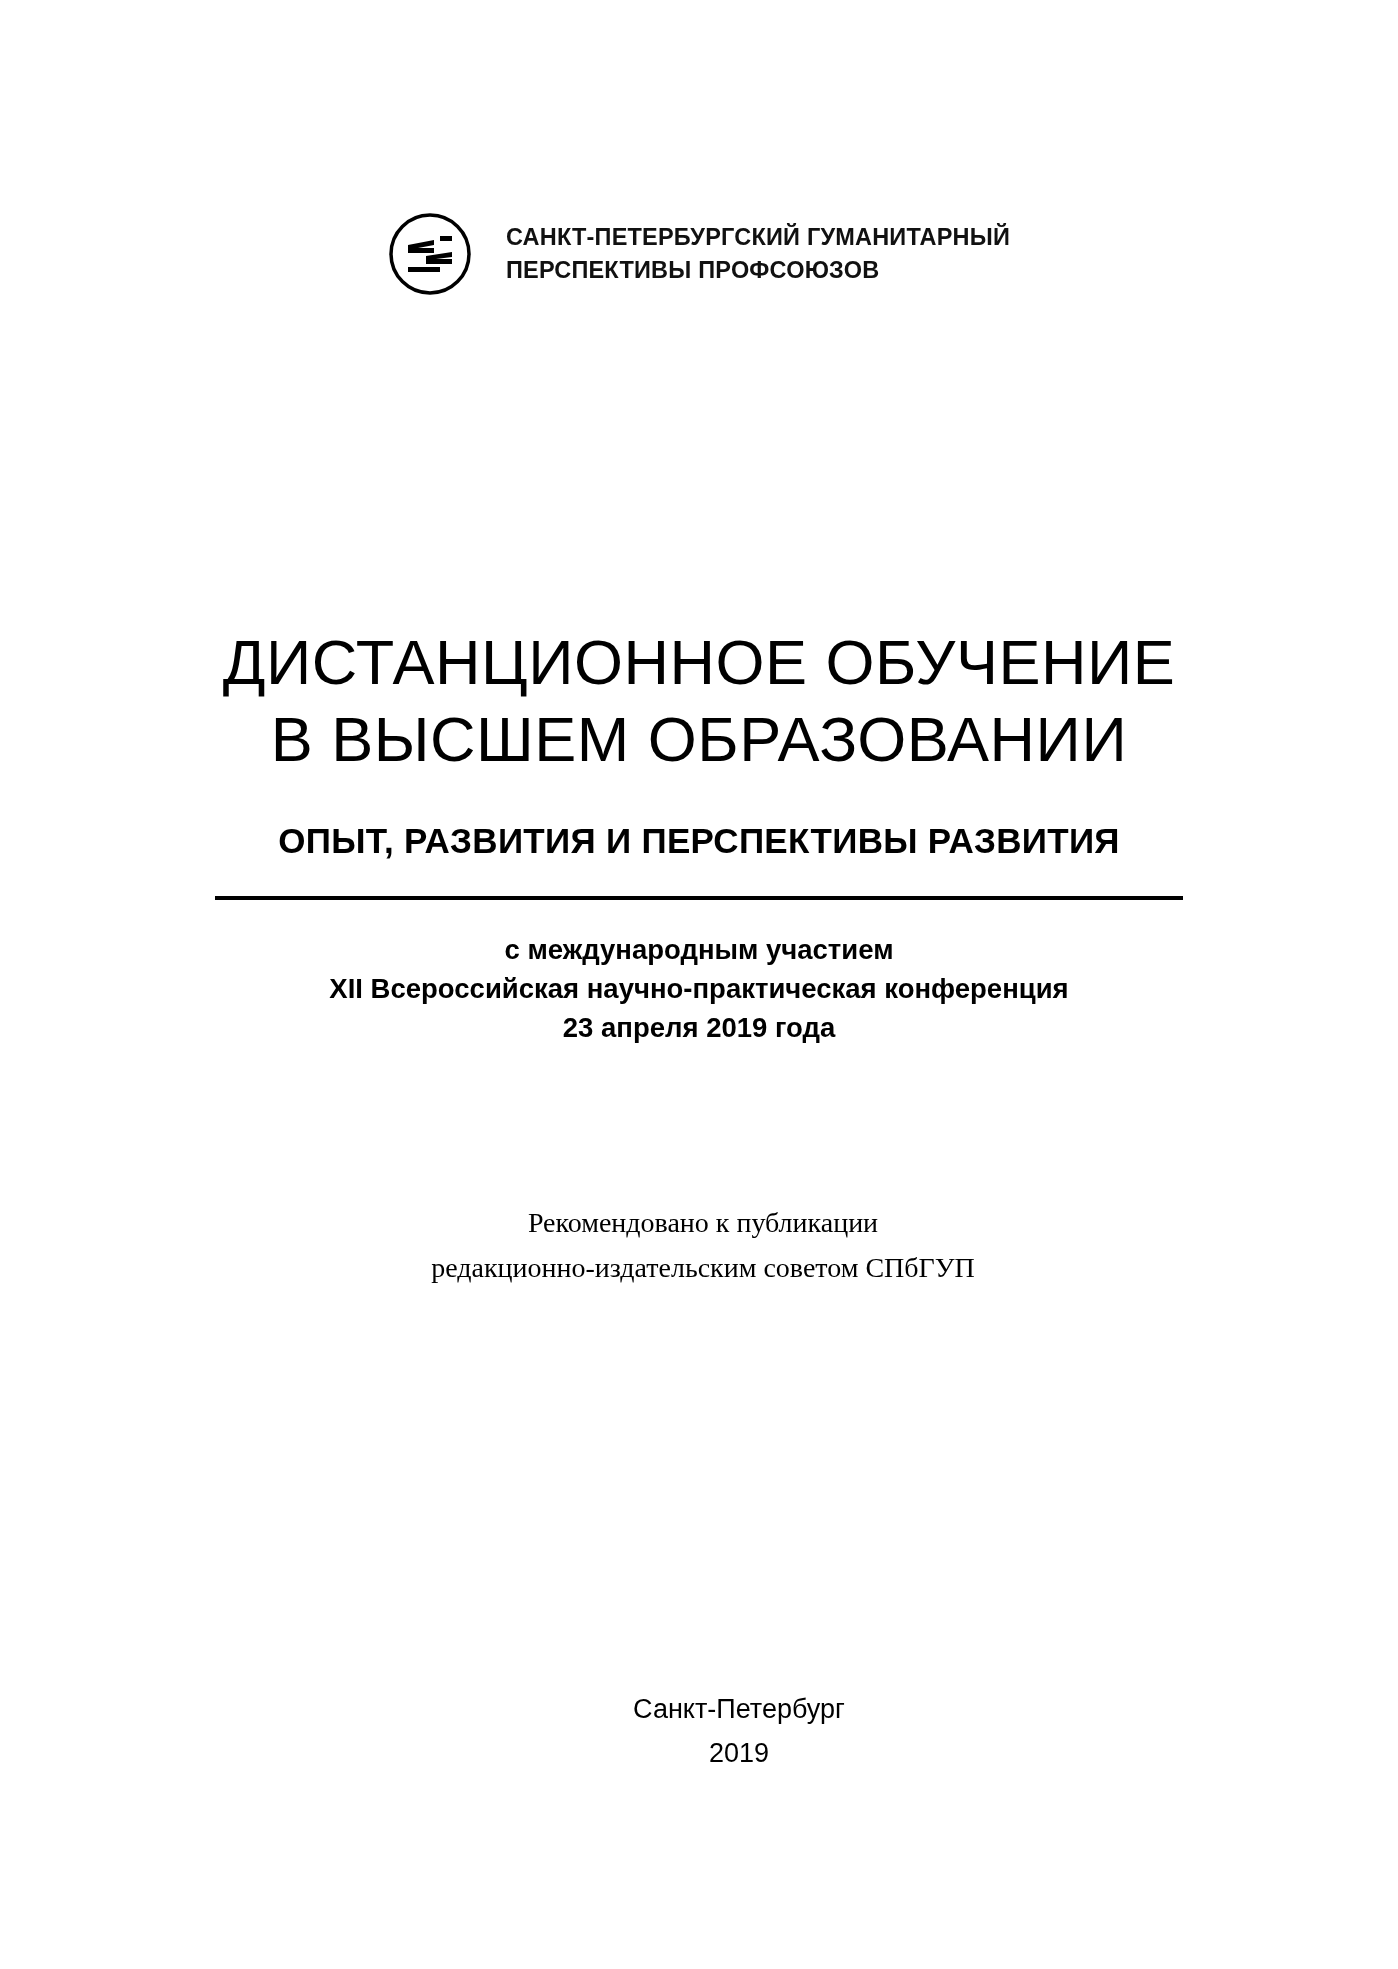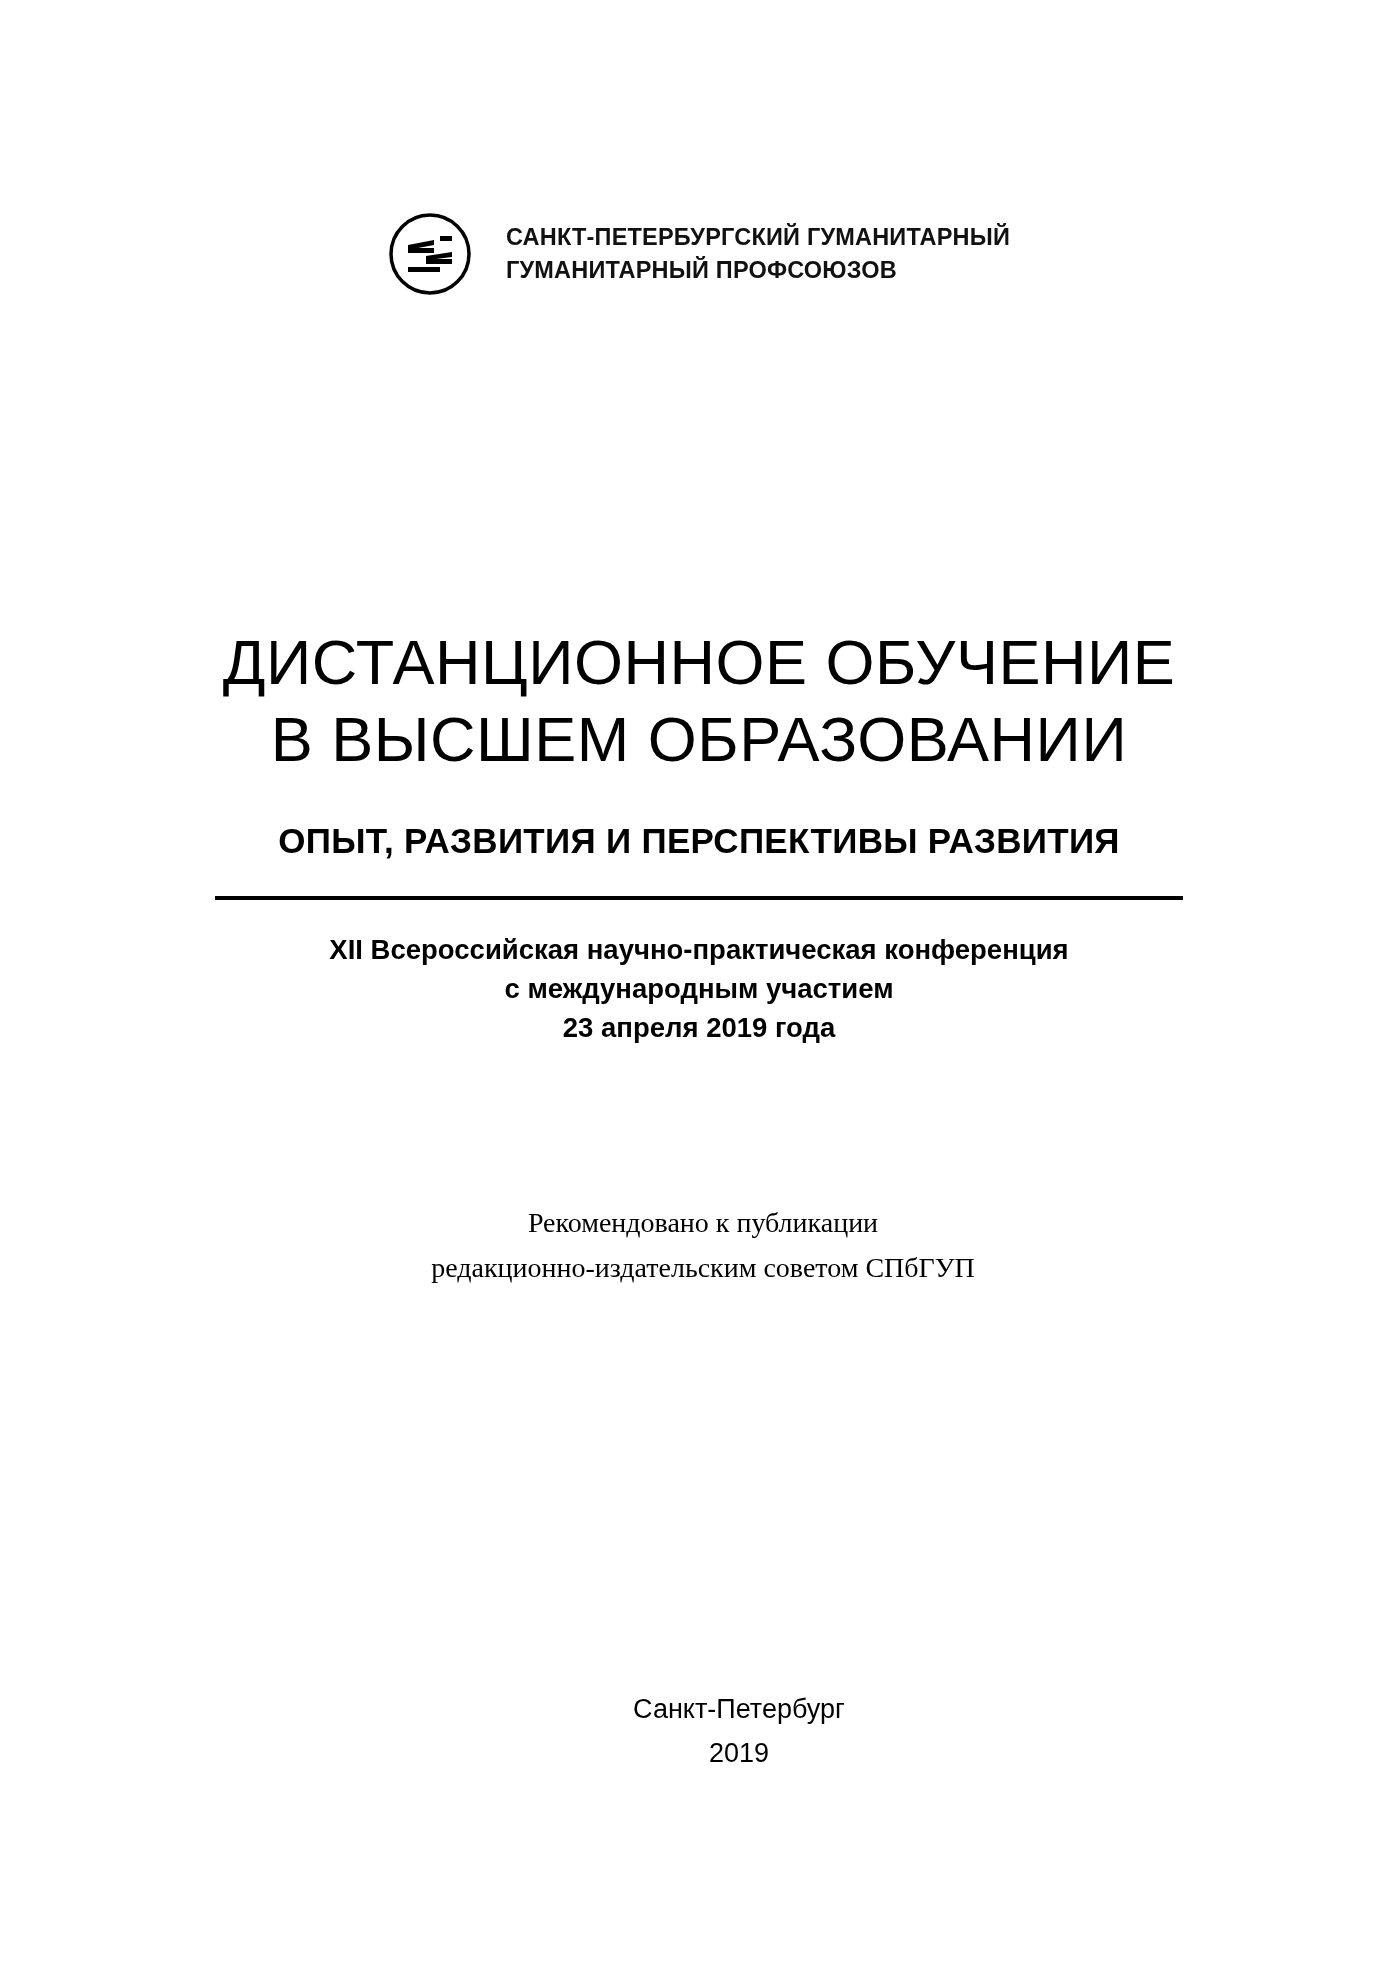--- a/index.html
+++ b/index.html
@@ -143,37 +143,37 @@
           <g fill="#000000">
             <path d="M20 33 L46 28 L46 33 L30 36 L46 36 L46 41 L20 41 Z"></path>
             <path d="M38 44 L64 40 L64 45 L48 47 L64 47 L64 52 L38 52 Z"></path>
             <path d="M20 55 L52 55 L52 60 L20 60 Z"></path>
             <path d="M52 24 L64 24 L64 29 L52 29 Z"></path>
           </g>
         </svg>
       </span>
       <span class="pub-name">
         <div>САНКТ-ПЕТЕРБУРГСКИЙ ГУМАНИТАРНЫЙ</div>
-        <div>ГУМАНИТАРНЫЙ ПРОФСОЮЗОВ</div>
+        <div>ПЕРСПЕКТИВЫ ПРОФСОЮЗОВ</div>
       </span>
     </div>
   </div>
 
   <div class="title-block">
     <h1 class="main-title">
       <span class="line">ДИСТАНЦИОННОЕ ОБУЧЕНИЕ</span>
       <span class="line">В ВЫСШЕМ ОБРАЗОВАНИИ</span>
     </h1>
     <div class="subtitle">ОПЫТ, РАЗВИТИЯ И ПЕРСПЕКТИВЫ РАЗВИТИЯ</div>
 
     <div class="rule"></div>
 
     <div class="conf-info">
+      <span class="line">с международным участием</span>
       <span class="line">XII Всероссийская научно-практическая конференция</span>
-      <span class="line">с международным участием</span>
       <span class="line">23 апреля 2019 года</span>
     </div>
   </div>
 
   <div class="recommend">
     <span class="line">Рекомендовано к публикации</span>
     <span class="line">редакционно-издательским советом СПбГУП</span>
   </div>
 
   <div class="imprint">

